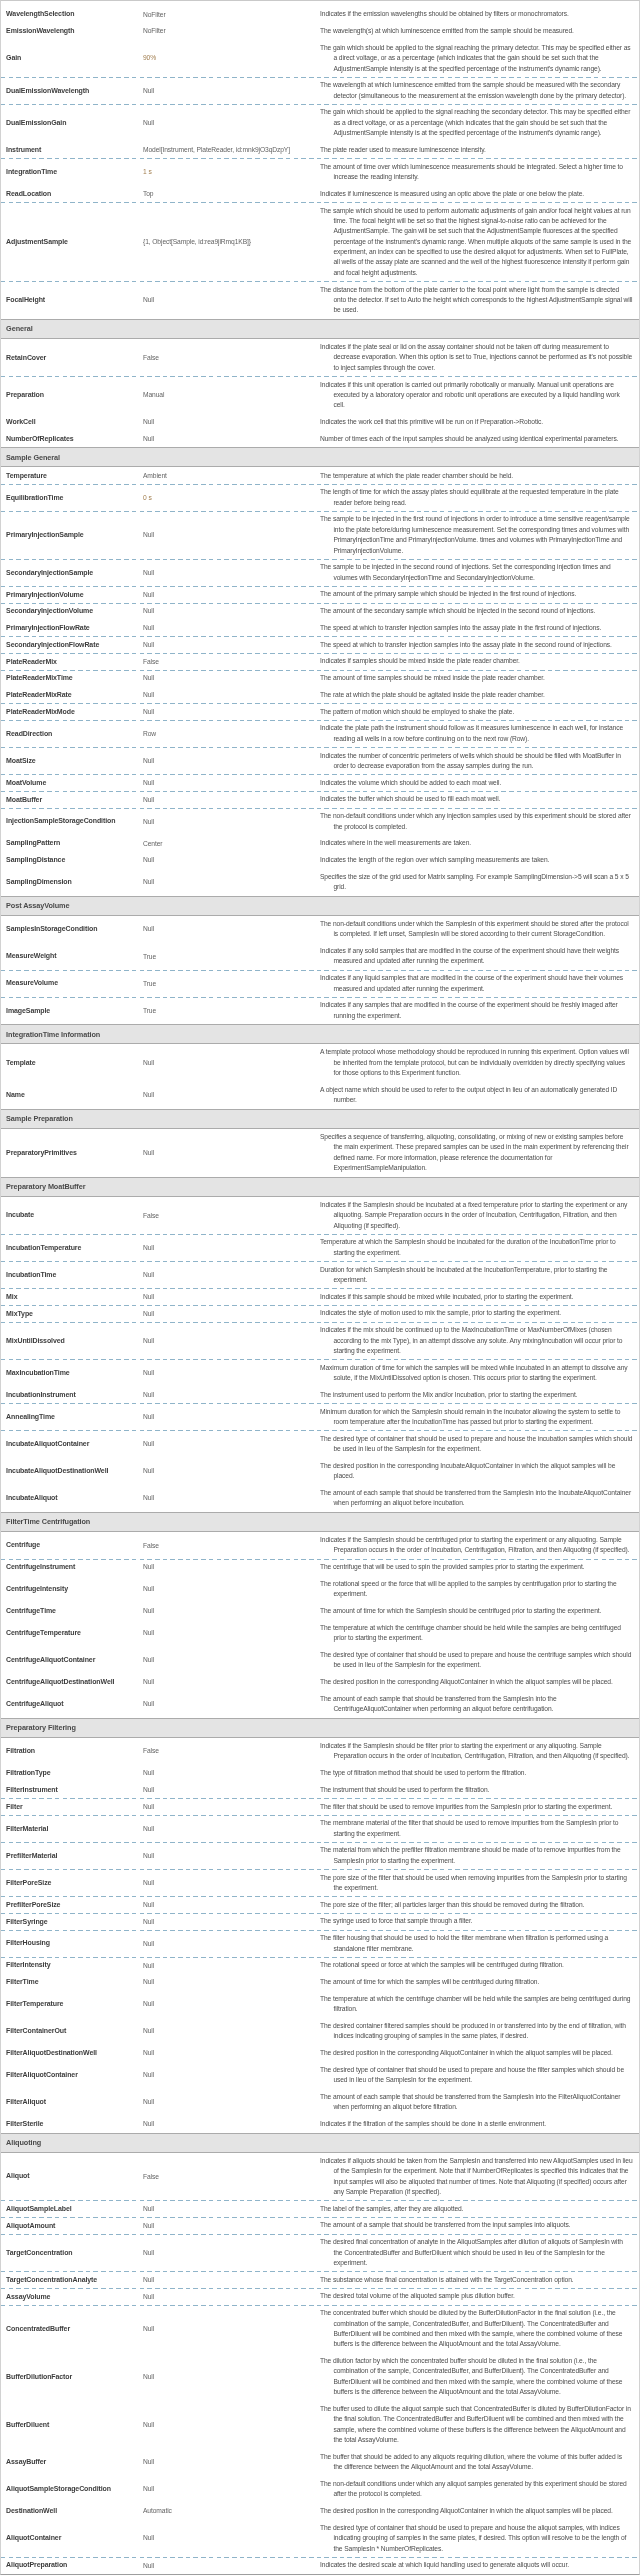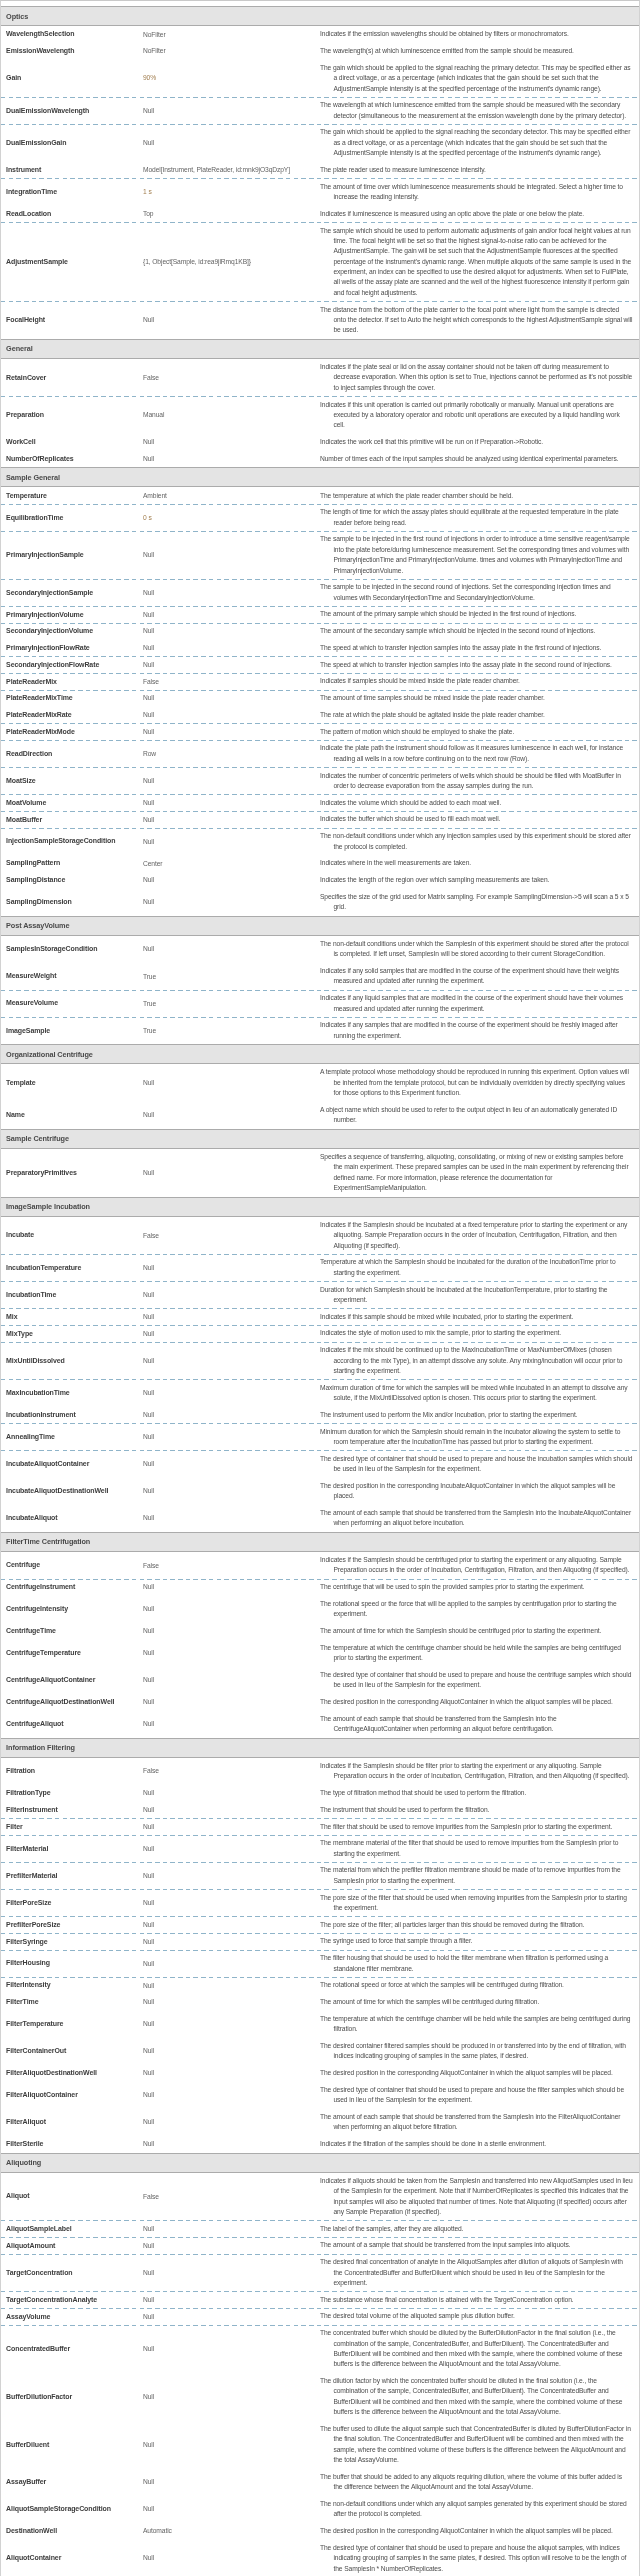--- a/index.html
+++ b/index.html
@@ -63,21 +63,20 @@
     line-height: 1.55;
     padding-left: 13.4px;
     text-indent: -13.4px;
     padding-right: 6.4px;
   }
 </style>
 </head>
 <body>
 
 <div class="table-wrap">
-    <div class="section-header">Optics</div>
     <div class="section-body">
       <div class="row">
         <div class="cell name">WavelengthSelection</div>
         <div class="cell value">NoFilter</div>
         <div class="cell desc">Indicates if the emission wavelengths should be obtained by filters or monochromators.</div>
       </div>
       <div class="row">
         <div class="cell name">EmissionWavelength</div>
         <div class="cell value">NoFilter</div>
         <div class="cell desc">The wavelength(s) at which luminescence emitted from the sample should be measured.</div>
@@ -267,42 +266,42 @@
         <div class="cell name">MeasureVolume</div>
         <div class="cell value">True</div>
         <div class="cell desc">Indicates if any liquid samples that are modified in the course of the experiment should have their volumes measured and updated after running the experiment.</div>
       </div>
       <div class="row">
         <div class="cell name">ImageSample</div>
         <div class="cell value">True</div>
         <div class="cell desc">Indicates if any samples that are modified in the course of the experiment should be freshly imaged after running the experiment.</div>
       </div>
     </div>
-    <div class="section-header">Organizational Centrifuge</div>
+    <div class="section-header">IntegrationTime Information</div>
     <div class="section-body">
       <div class="row">
         <div class="cell name">Template</div>
         <div class="cell value">Null</div>
         <div class="cell desc">A template protocol whose methodology should be reproduced in running this experiment. Option values will be inherited from the template protocol, but can be individually overridden by directly specifying values for those options to this Experiment function.</div>
       </div>
       <div class="row">
         <div class="cell name">Name</div>
         <div class="cell value">Null</div>
         <div class="cell desc">A object name which should be used to refer to the output object in lieu of an automatically generated ID number.</div>
       </div>
     </div>
-    <div class="section-header">Sample Centrifuge</div>
+    <div class="section-header">Sample Preparation</div>
     <div class="section-body">
       <div class="row">
         <div class="cell name">PreparatoryPrimitives</div>
         <div class="cell value">Null</div>
         <div class="cell desc">Specifies a sequence of transferring, aliquoting, consolidating, or mixing of new or existing samples before the main experiment. These prepared samples can be used in the main experiment by referencing their defined name. For more information, please reference the documentation for ExperimentSampleManipulation.</div>
       </div>
     </div>
-    <div class="section-header">ImageSample Incubation</div>
+    <div class="section-header">Preparatory MoatBuffer</div>
     <div class="section-body">
       <div class="row">
         <div class="cell name">Incubate</div>
         <div class="cell value">False</div>
         <div class="cell desc">Indicates if the SamplesIn should be incubated at a fixed temperature prior to starting the experiment or any aliquoting. Sample Preparation occurs in the order of Incubation, Centrifugation, Filtration, and then Aliquoting (if specified).</div>
       </div>
       <div class="row">
         <div class="cell name">IncubationTemperature</div>
         <div class="cell value">Null</div>
         <div class="cell desc">Temperature at which the SamplesIn should be incubated for the duration of the IncubationTime prior to starting the experiment.</div>
@@ -394,21 +393,21 @@
         <div class="cell name">CentrifugeAliquotDestinationWell</div>
         <div class="cell value">Null</div>
         <div class="cell desc">The desired position in the corresponding AliquotContainer in which the aliquot samples will be placed.</div>
       </div>
       <div class="row">
         <div class="cell name">CentrifugeAliquot</div>
         <div class="cell value">Null</div>
         <div class="cell desc">The amount of each sample that should be transferred from the SamplesIn into the CentrifugeAliquotContainer when performing an aliquot before centrifugation.</div>
       </div>
     </div>
-    <div class="section-header">Information Filtering</div>
+    <div class="section-header">Preparatory Filtering</div>
     <div class="section-body">
       <div class="row">
         <div class="cell name">Filtration</div>
         <div class="cell value">False</div>
         <div class="cell desc">Indicates if the SamplesIn should be filter prior to starting the experiment or any aliquoting. Sample Preparation occurs in the order of Incubation, Centrifugation, Filtration, and then Aliquoting (if specified).</div>
       </div>
       <div class="row">
         <div class="cell name">FiltrationType</div>
         <div class="cell value">Null</div>
         <div class="cell desc">The type of filtration method that should be used to perform the filtration.</div>

